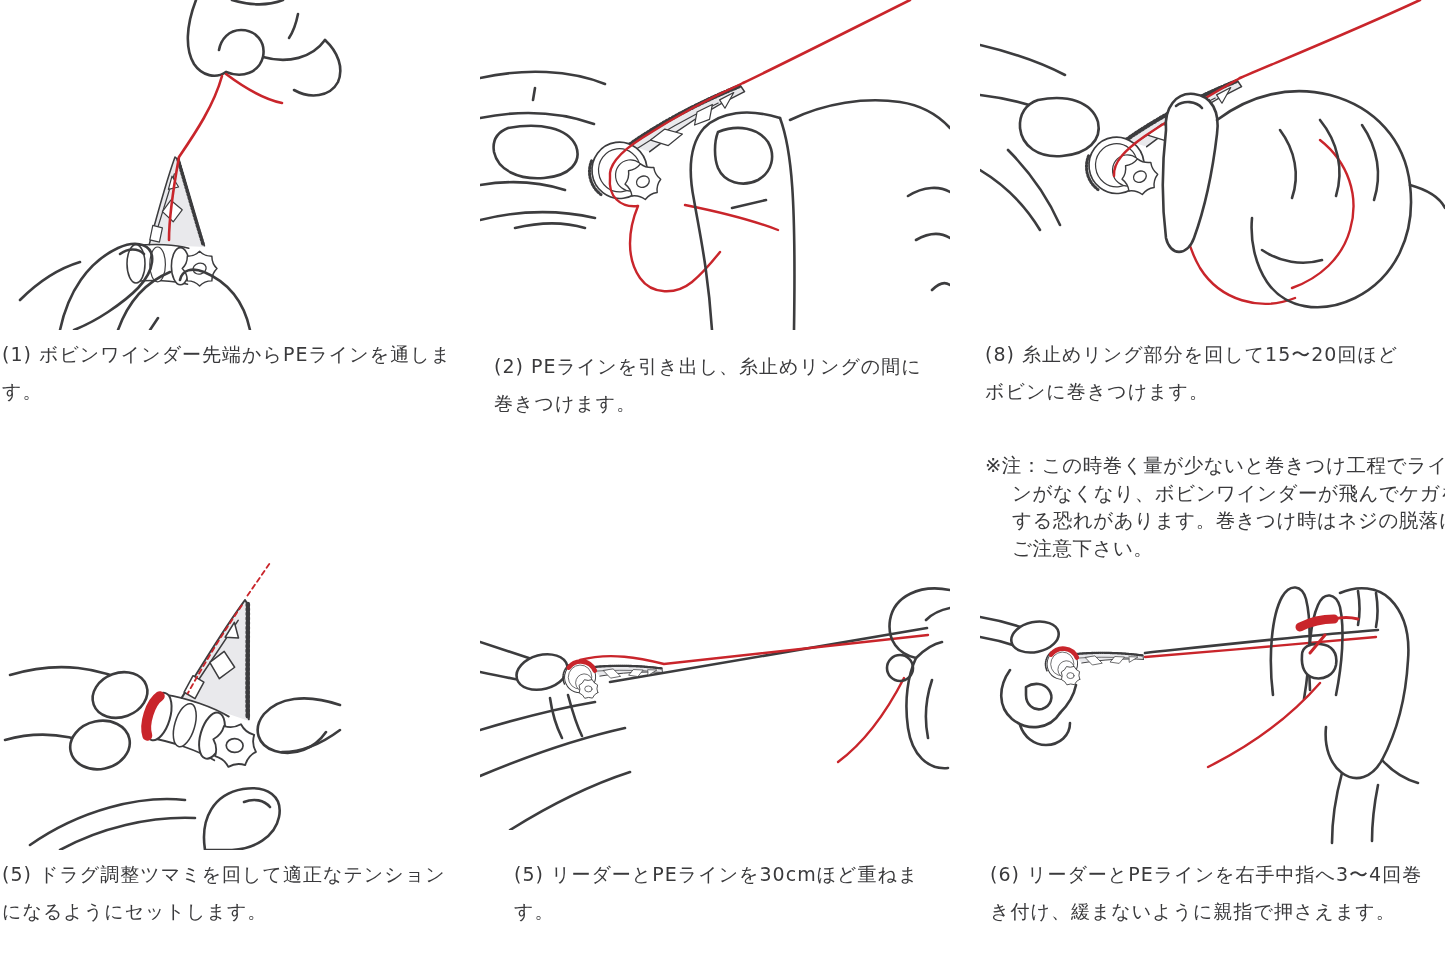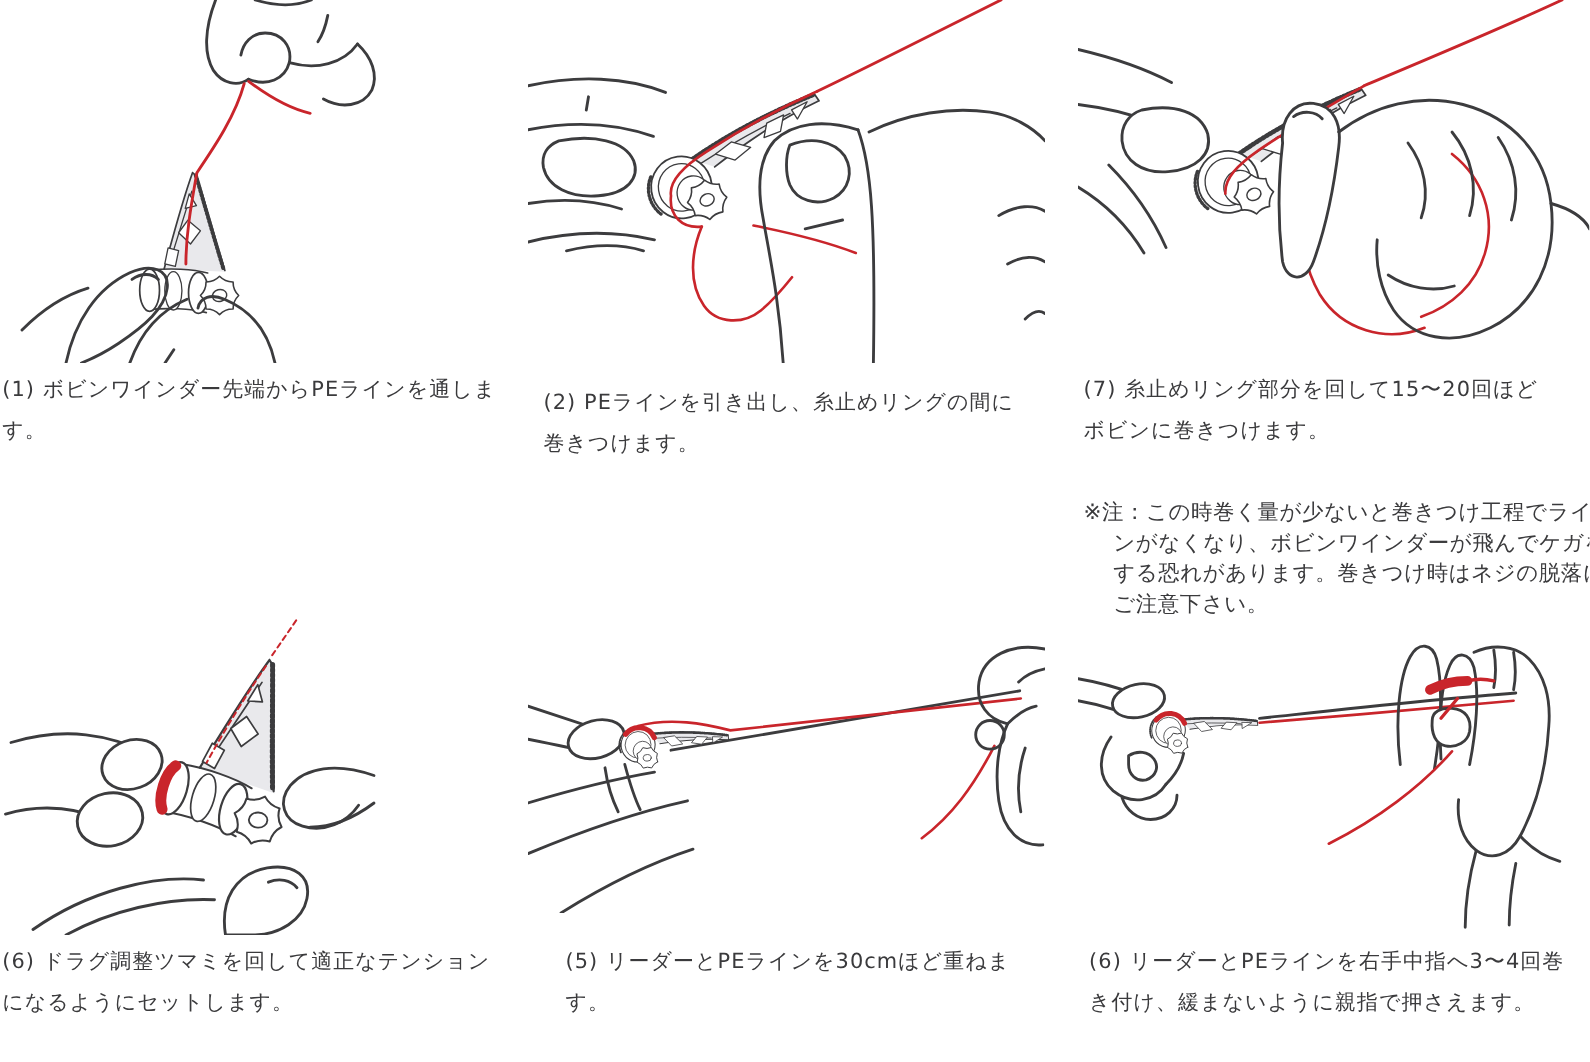--- a/index.html
+++ b/index.html
@@ -133,21 +133,21 @@
     </g>
     <g>
       <path class="pad" d="M186 130 C184 108 196 92 214 94 C232 96 240 112 237 134 C233 168 226 205 214 238 C207 257 190 256 186 238 C182 206 182 165 186 130 Z"></path>
       <path class="hand" d="M196 106 C204 100 216 101 222 108"></path>
       <path class="hand" d="M237 120 C270 95 310 85 350 95 C395 107 425 140 430 185 C436 235 415 278 375 298 C340 315 305 308 287 282 C275 264 270 240 272 218"></path>
       <path class="hand" d="M300 130 C315 150 320 175 312 198 M340 120 C358 142 364 170 356 196 M382 125 C398 148 402 175 394 200"></path>
       <path class="hand" d="M282 250 C300 262 322 266 342 260 M430 185 C448 190 460 198 465 208"></path>
     </g>
   </svg>
 </figure>
-<p class="caption" style="left:985px;top:336px;width:420px">(7) 糸止めリング部分を回して15〜20回ほどボビンに巻きつけます。</p>
+<p class="caption" style="left:985px;top:336px;width:420px">(8) 糸止めリング部分を回して15〜20回ほどボビンに巻きつけます。</p>
 <p class="note" style="left:985px;top:452px;width:455px">※注：この時巻く量が少ないと巻きつけ工程でラインがなくなり、ボビンワインダーが飛んでケガをする恐れがあります。巻きつけ時はネジの脱落にご注意下さい。</p>
 
 <figure class="cell" style="left:0;top:500px;width:460px;height:350px;margin:0">
   <svg width="460" height="350" viewBox="0 0 460 350" aria-label="fingers-turning-drag-adjustment-knob-with-red-pe-line-wound-on-bobbin">
     <g>
       <path class="hand" d="M10 175 C60 160 100 168 135 185 M5 240 C40 230 70 235 95 245"></path>
       <path class="hand" d="M30 345 C80 310 140 295 185 300 M60 350 C100 328 150 316 195 318"></path>
       <ellipse class="pad" cx="120" cy="195" rx="28" ry="22" transform="rotate(-20 120 195)"></ellipse>
       <ellipse class="pad" cx="100" cy="245" rx="30" ry="24" transform="rotate(-12 100 245)"></ellipse>
     </g>
@@ -159,21 +159,21 @@
       </g>
     </g>
     <g>
       <path class="hand" d="M340 205 C305 193 278 198 264 214 C252 229 258 246 275 251 C295 257 315 248 326 232"></path>
       <path class="hand" d="M340 230 C320 245 300 252 282 252"></path>
       <path class="pad" d="M205 350 C200 318 214 294 243 289 C268 285 283 297 279 317 C275 337 254 349 232 350 Z"></path>
       <path class="hand" d="M244 302 C254 298 264 300 270 307"></path>
     </g>
   </svg>
 </figure>
-<p class="caption" style="left:2px;top:856px;width:455px">(6) ドラグ調整ツマミを回して適正なテンションになるようにセットします。</p>
+<p class="caption" style="left:2px;top:856px;width:455px">(5) ドラグ調整ツマミを回して適正なテンションになるようにセットします。</p>
 
 <figure class="cell" style="left:480px;top:580px;width:470px;height:250px;margin:0">
   <svg width="470" height="250" viewBox="0 0 470 250" aria-label="left-hand-holding-winder-and-right-hand-holding-leader-with-lines-overlapped">
     <path class="hand" d="M447 48 L130 102"></path>
     <g>
       <path class="hand" d="M0 62 C30 72 60 82 85 90 M0 92 C20 96 40 100 58 104"></path>
       <ellipse class="pad" cx="62" cy="92" rx="26" ry="17" transform="rotate(-15 62 92)"></ellipse>
       <path class="hand" d="M70 118 C72 132 76 146 82 158 M88 115 C92 130 96 144 102 156"></path>
       <path class="hand" d="M0 150 C40 138 80 128 115 122 M0 196 C50 175 100 158 145 148 M30 250 C70 225 110 205 150 192"></path>
     </g>

